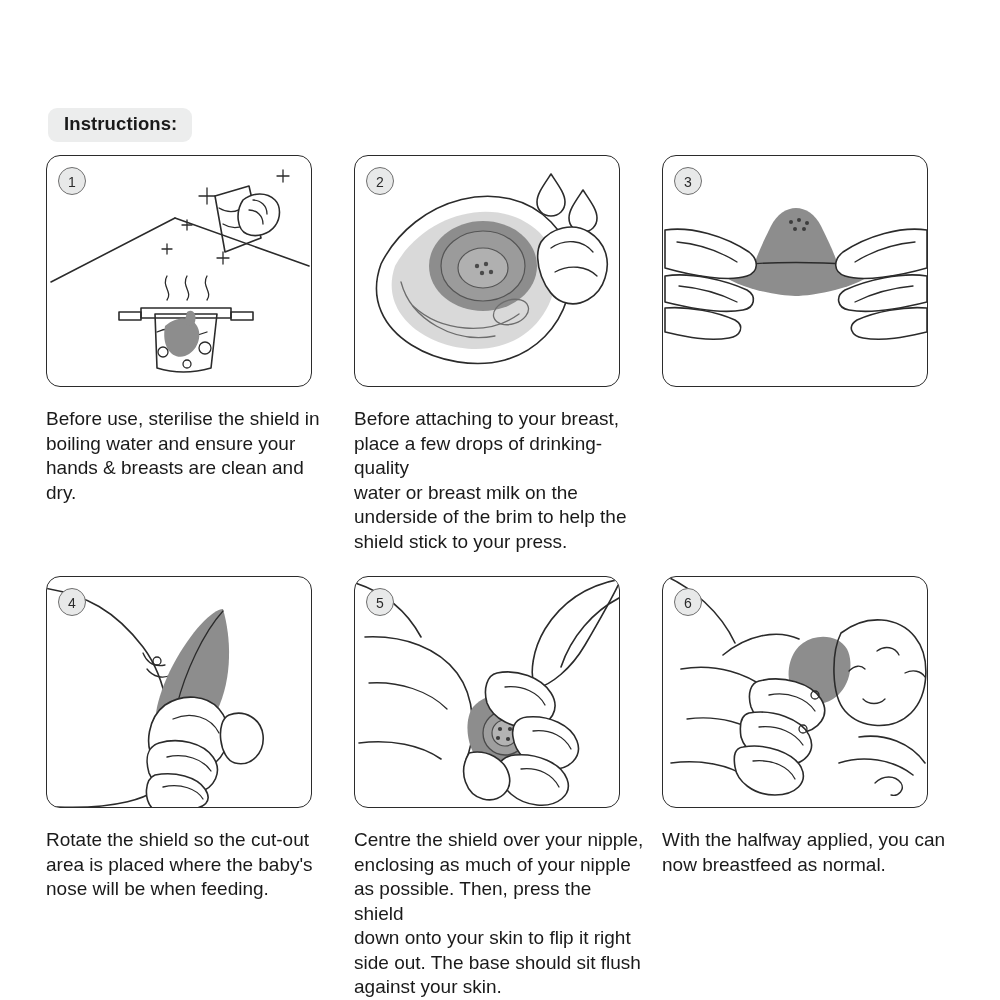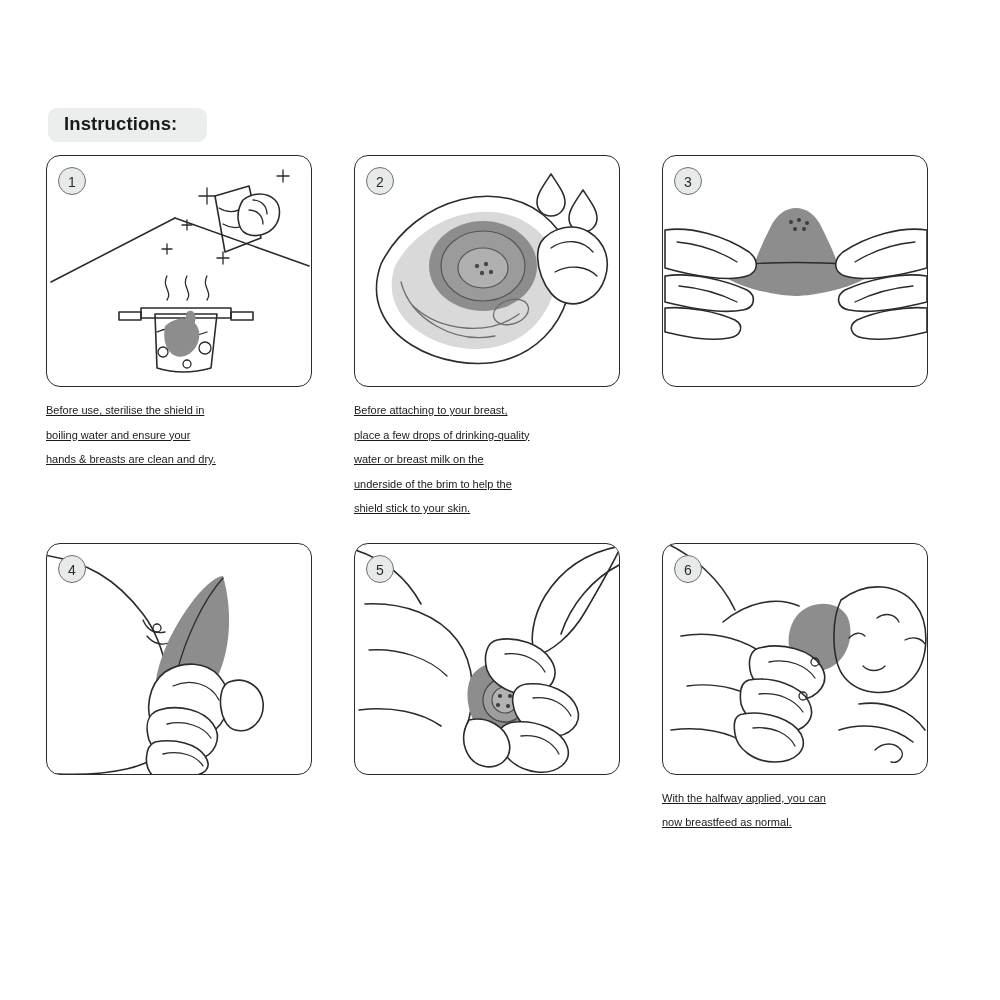--- a/index.html
+++ b/index.html
@@ -23,21 +23,21 @@
     height: 1000px;
   }
 
   
   .heading {
     position: absolute;
     left: 48px;
     top: 108px;
     background: #eceded;
     border-radius: 9px;
-    padding: 7px 30px 8px 16px;
+    padding: 7px 15px 8px 16px;
     font-size: 18.5px;
     font-weight: bold;
     letter-spacing: 0.1px;
     color: #1a1a1a;
     line-height: 1;
   }
 
   
   .grid {
     position: absolute;
@@ -78,27 +78,26 @@
     border: 1.3px solid #6f6f6f;
     color: #2b2b2b;
     font-size: 14px;
     line-height: 28px;
     text-align: center;
     z-index: 5;
     box-sizing: border-box;
   }
 
   .caption {
-    margin-top: 11px;
-    font-size: 11px;
+    margin-top: 20px;
+    font-size: 19px;
     line-height: 24.5px;
     color: #1a1a1a;
     width: 290px;
     white-space: pre-line;
-    text-decoration: underline;
   }
 
   .row2 { margin-top: 22px; }
 
   
   .shield-fill { fill: #8d8d8d; }
   .shield-light { fill: #b9b9b9; }
   .outline { fill: none; stroke: #2b2b2b; stroke-width: 1.6; stroke-linecap: round; stroke-linejoin: round; }
   .outline-thin { fill: none; stroke: #2b2b2b; stroke-width: 1.3; stroke-linecap: round; stroke-linejoin: round; }
   .outline-grey { fill: none; stroke: #6d6d6d; stroke-width: 1.3; stroke-linecap: round; stroke-linejoin: round; }
@@ -187,21 +186,21 @@
             <path class="outline-thin" d="M200 116 C214 108 232 110 242 120"></path>
 
             <ellipse cx="156" cy="156" rx="18" ry="12" class="outline-grey" transform="rotate(-18 156 156)"></ellipse>
           </svg>
           <div class="badge">2</div>
         </div>
         <div class="caption">Before attaching to your breast,
 place a few drops of drinking-quality
 water or breast milk on the
 underside of the brim to help the
-shield stick to your skin.</div>
+shield stick to your press.</div>
       </div>
 
       <div class="cell">
         <div class="panel">
           <svg width="266" height="232" viewBox="0 0 266 232">
 
             <path class="shield-fill" d="M108 70 C120 46 146 46 158 70 C168 90 176 108 176 116 L90 116 C90 108 98 90 108 70 Z"></path>
             <path class="shield-fill" d="M52 114 C80 104 186 104 214 114 C196 132 150 140 132 140 C114 140 72 132 52 114 Z"></path>
             <path class="outline-thin" d="M52 114 C80 104 186 104 214 114" fill="none"></path>
 
@@ -248,20 +247,23 @@
             <path class="outline-thin" d="M126 142 C144 134 164 140 172 156"></path>
             <path class="fill-white" d="M112 166 C132 160 156 166 166 180 C176 194 168 212 150 216 C130 220 108 212 102 196 C98 182 100 170 112 166 Z"></path>
             <path class="outline-thin" d="M120 180 C138 176 156 182 164 194"></path>
             <path class="fill-white" d="M108 198 C128 194 150 200 158 212 C166 224 158 232 140 232 L106 232 C96 222 98 202 108 198 Z"></path>
             <path class="outline-thin" d="M116 210 C134 206 150 212 156 222"></path>
 
             <path class="fill-white" d="M182 138 C198 132 214 142 216 158 C218 176 204 190 188 186 C172 182 168 144 182 138 Z"></path>
           </svg>
           <div class="badge">4</div>
         </div>
+        <div class="caption">Rotate the shield so the cut-out
+area is placed where the baby's
+nose will be when feeding.</div>
       </div>
 
       <div class="cell">
         <div class="panel">
           <svg width="266" height="232" viewBox="0 0 266 232">
 
             <path class="outline" d="M-6 4 C30 14 52 34 66 60"></path>
             <path class="outline" d="M10 60 C50 58 84 72 102 96 C120 120 122 158 110 186"></path>
             <path class="outline-thin" d="M14 106 C44 104 74 114 92 132"></path>
             <path class="outline" d="M4 166 C36 162 66 168 86 182"></path>
@@ -281,20 +283,26 @@
             <path class="outline-thin" d="M150 110 C168 108 184 116 190 128"></path>
             <path class="fill-white" d="M172 140 C194 138 216 148 222 164 C228 180 214 194 194 192 C174 190 160 176 158 160 C156 148 162 141 172 140 Z"></path>
             <path class="outline-thin" d="M178 154 C196 152 210 160 216 172"></path>
             <path class="fill-white" d="M160 178 C182 176 206 186 212 202 C218 218 202 230 182 228 C162 226 146 212 144 196 C142 184 150 179 160 178 Z"></path>
             <path class="outline-thin" d="M166 192 C184 190 198 198 204 210"></path>
 
             <path class="fill-white" d="M114 176 C132 172 150 182 154 198 C158 214 144 226 128 222 C112 218 102 196 114 176 Z"></path>
           </svg>
           <div class="badge">5</div>
         </div>
+        <div class="caption">Centre the shield over your nipple,
+enclosing as much of your nipple
+as possible. Then, press the shield
+down onto your skin to flip it right
+side out. The base should sit flush
+against your skin.</div>
       </div>
 
       <div class="cell">
         <div class="panel">
           <svg width="266" height="232" viewBox="0 0 266 232">
 
             <path class="outline" d="M-4 -4 C30 10 58 36 72 66"></path>
             <path class="outline" d="M60 78 C84 58 114 52 136 62"></path>
 
             <path class="outline" d="M18 92 C52 86 86 96 108 116 C128 136 132 170 120 196"></path>

